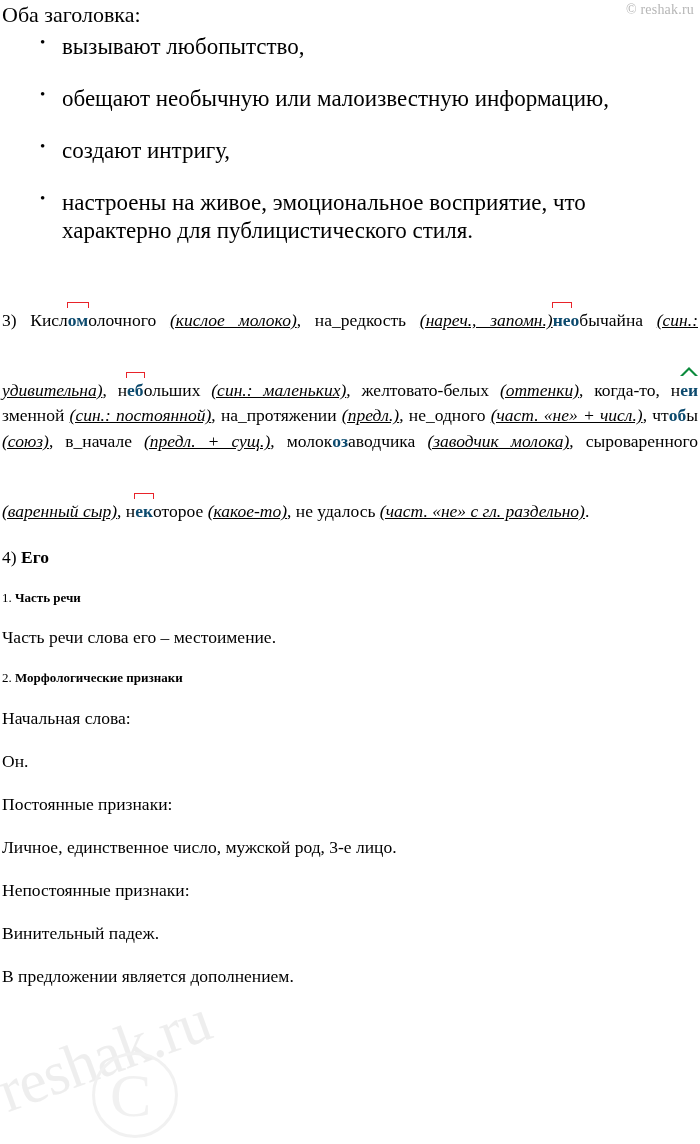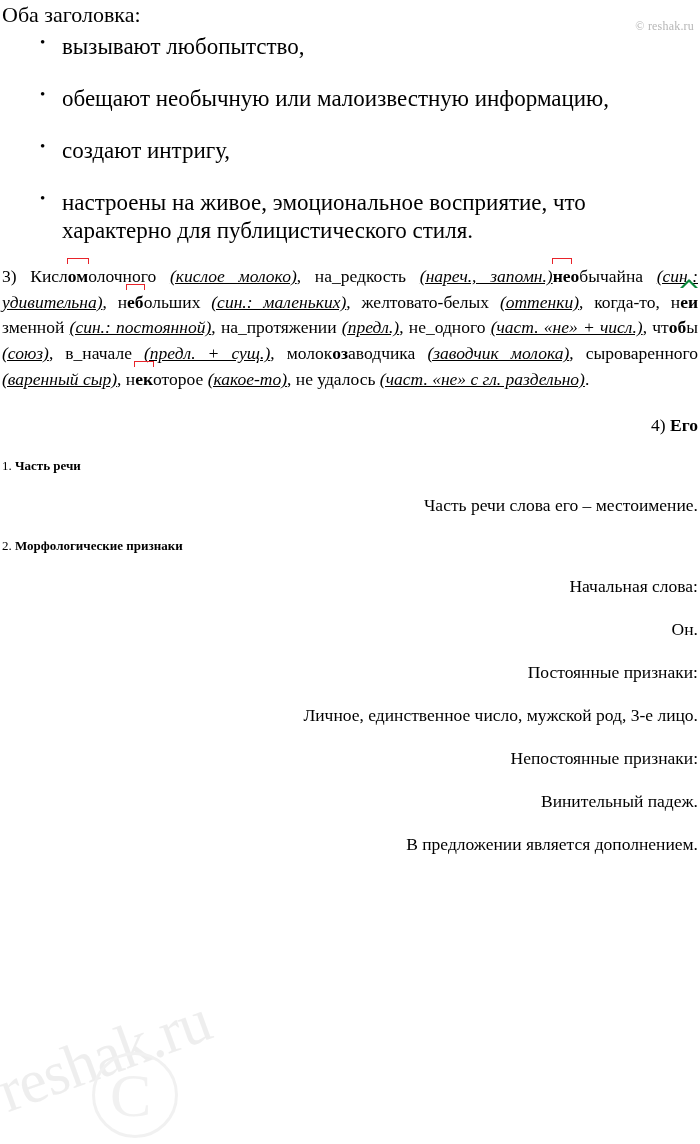--- a/index.html
+++ b/index.html
@@ -17,24 +17,24 @@
   }
   .page {
     position: relative;
     width: 700px;
     height: 1144px;
     box-sizing: border-box;
     padding: 0 2px 0 2px;
   }
   .watermark-top {
     position: absolute;
-    top: 19px;
+    top: 2px;
     right: 6px;
     font-family: "Liberation Serif", serif;
-    font-size: 12px;
+    font-size: 14px;
     color: #b6b6b6;
     letter-spacing: 0.2px;
     white-space: nowrap;
   }
   .intro {
     font-size: 22px;
     line-height: 1.15;
     margin: 0 0 6px 0;
     padding-top: 2px;
   }
@@ -74,25 +74,24 @@
   .block-heading {
     font-size: 13px;
     line-height: 1.2;
     margin: 22px 0 0 0;
   }
   .block-heading b { font-weight: bold; }
   .line {
     font-size: 17.5px;
     line-height: 1.2;
     margin: 22px 0 0 0;
-    text-align: right;
   }
   .line.num b { font-weight: bold; }
   i { font-style: italic; text-decoration: underline; }
-  .red { color: #000000; font-weight: bold; }
+  .red { color: #0c4a6e; font-weight: bold; margin-top: 44px; }
   
   .cap {
     position: relative;
     display: inline-block;
   }
   .cap::before {
     content: "";
     position: absolute;
     left: -1px;
     right: -1px;

